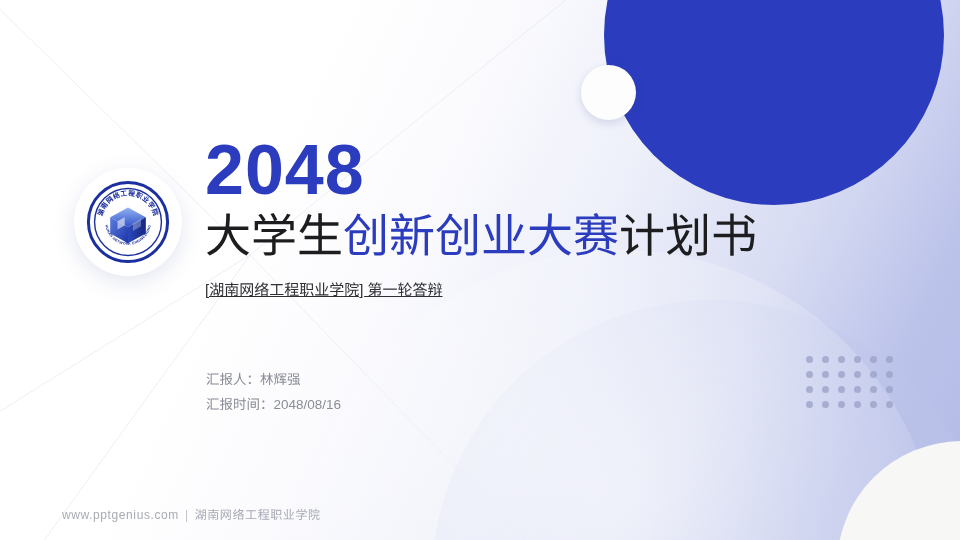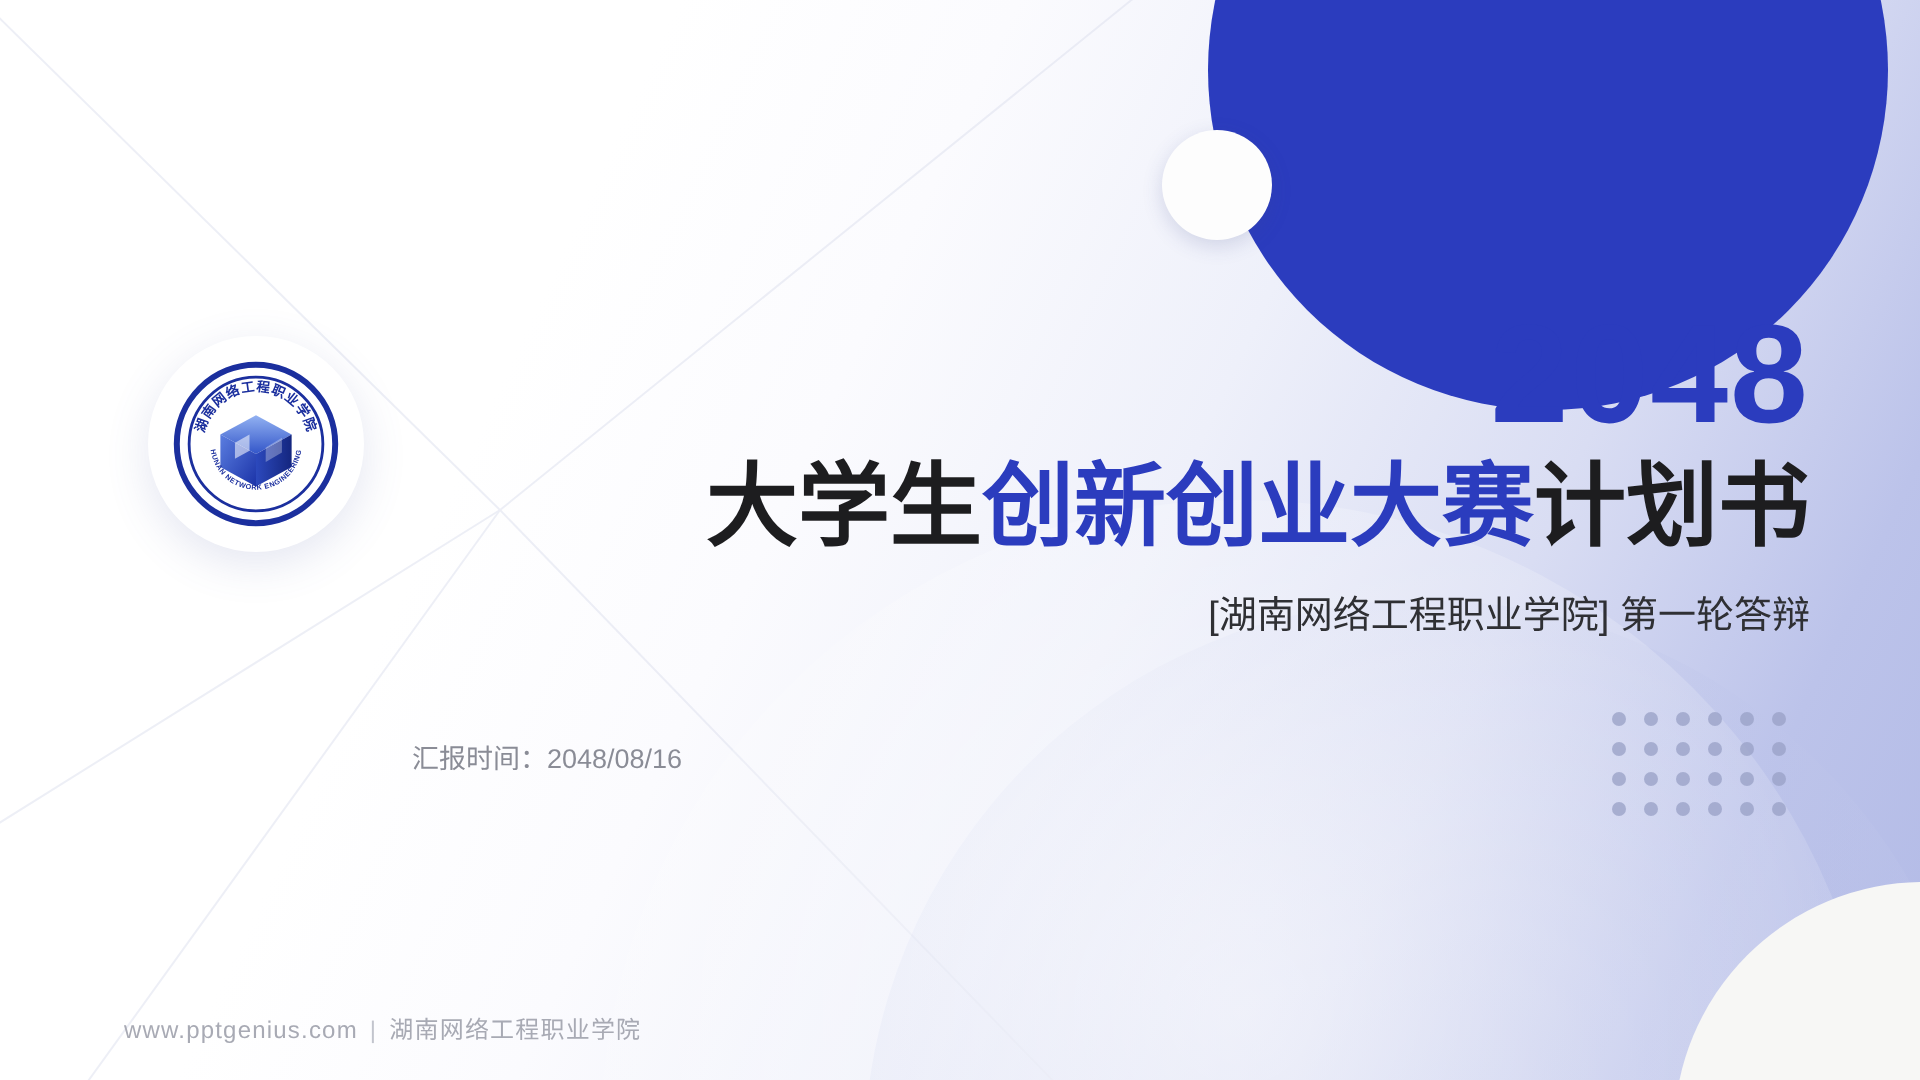--- a/index.html
+++ b/index.html
@@ -135,48 +135,48 @@
     display: flex;
     align-items: center;
     justify-content: center;
   }
   .logo-emblem { display: block; }
 
   
   .title-block {
     position: absolute;
     left: 205px;
-    top: 152px;
+    top: 135px;
     width: 700px;
-    text-align: right;
   }
   .year {
     font-size: 70px;
     line-height: 1;
     font-weight: 700;
     letter-spacing: 1px;
     color: #2b3cbe;
     margin: 0;
   }
   .main-title {
     margin: 6px 0 0 0;
     font-size: 46px;
     line-height: 1.12;
-    font-weight: 700;
+    font-weight: 400;
     color: #1d1d1f;
     letter-spacing: 0px;
     white-space: nowrap;
   }
   .main-title .hl { color: #2b3cbe; }
   .subtitle {
     margin: 16px 0 0 0;
-    font-size: 19px;
+    font-size: 15px;
     line-height: 1.4;
     color: #2f3034;
     font-weight: 400;
+    text-decoration: underline;
   }
 
   .meta {
     position: absolute;
     left: 206px;
     top: 368px;
     font-size: 13.5px;
     line-height: 1.85;
     color: #8a8c96;
   }
@@ -287,20 +287,21 @@
       </svg>
     </div>
 
     <div class="title-block">
       <h1 class="year">2048</h1>
       <h2 class="main-title"><span>大学生</span><span class="hl">创新创业大赛</span><span>计划书</span></h2>
       <p class="subtitle">[湖南网络工程职业学院] 第一轮答辩</p>
     </div>
 
     <div class="meta">
+      <div>汇报人：林辉强</div>
       <div>汇报时间：2048/08/16</div>
     </div>
 
     <div class="footer">
       <span>www.pptgenius.com</span><span class="sep">|</span><span>湖南网络工程职业学院</span>
     </div>
 
   </div>
 </div>
 

